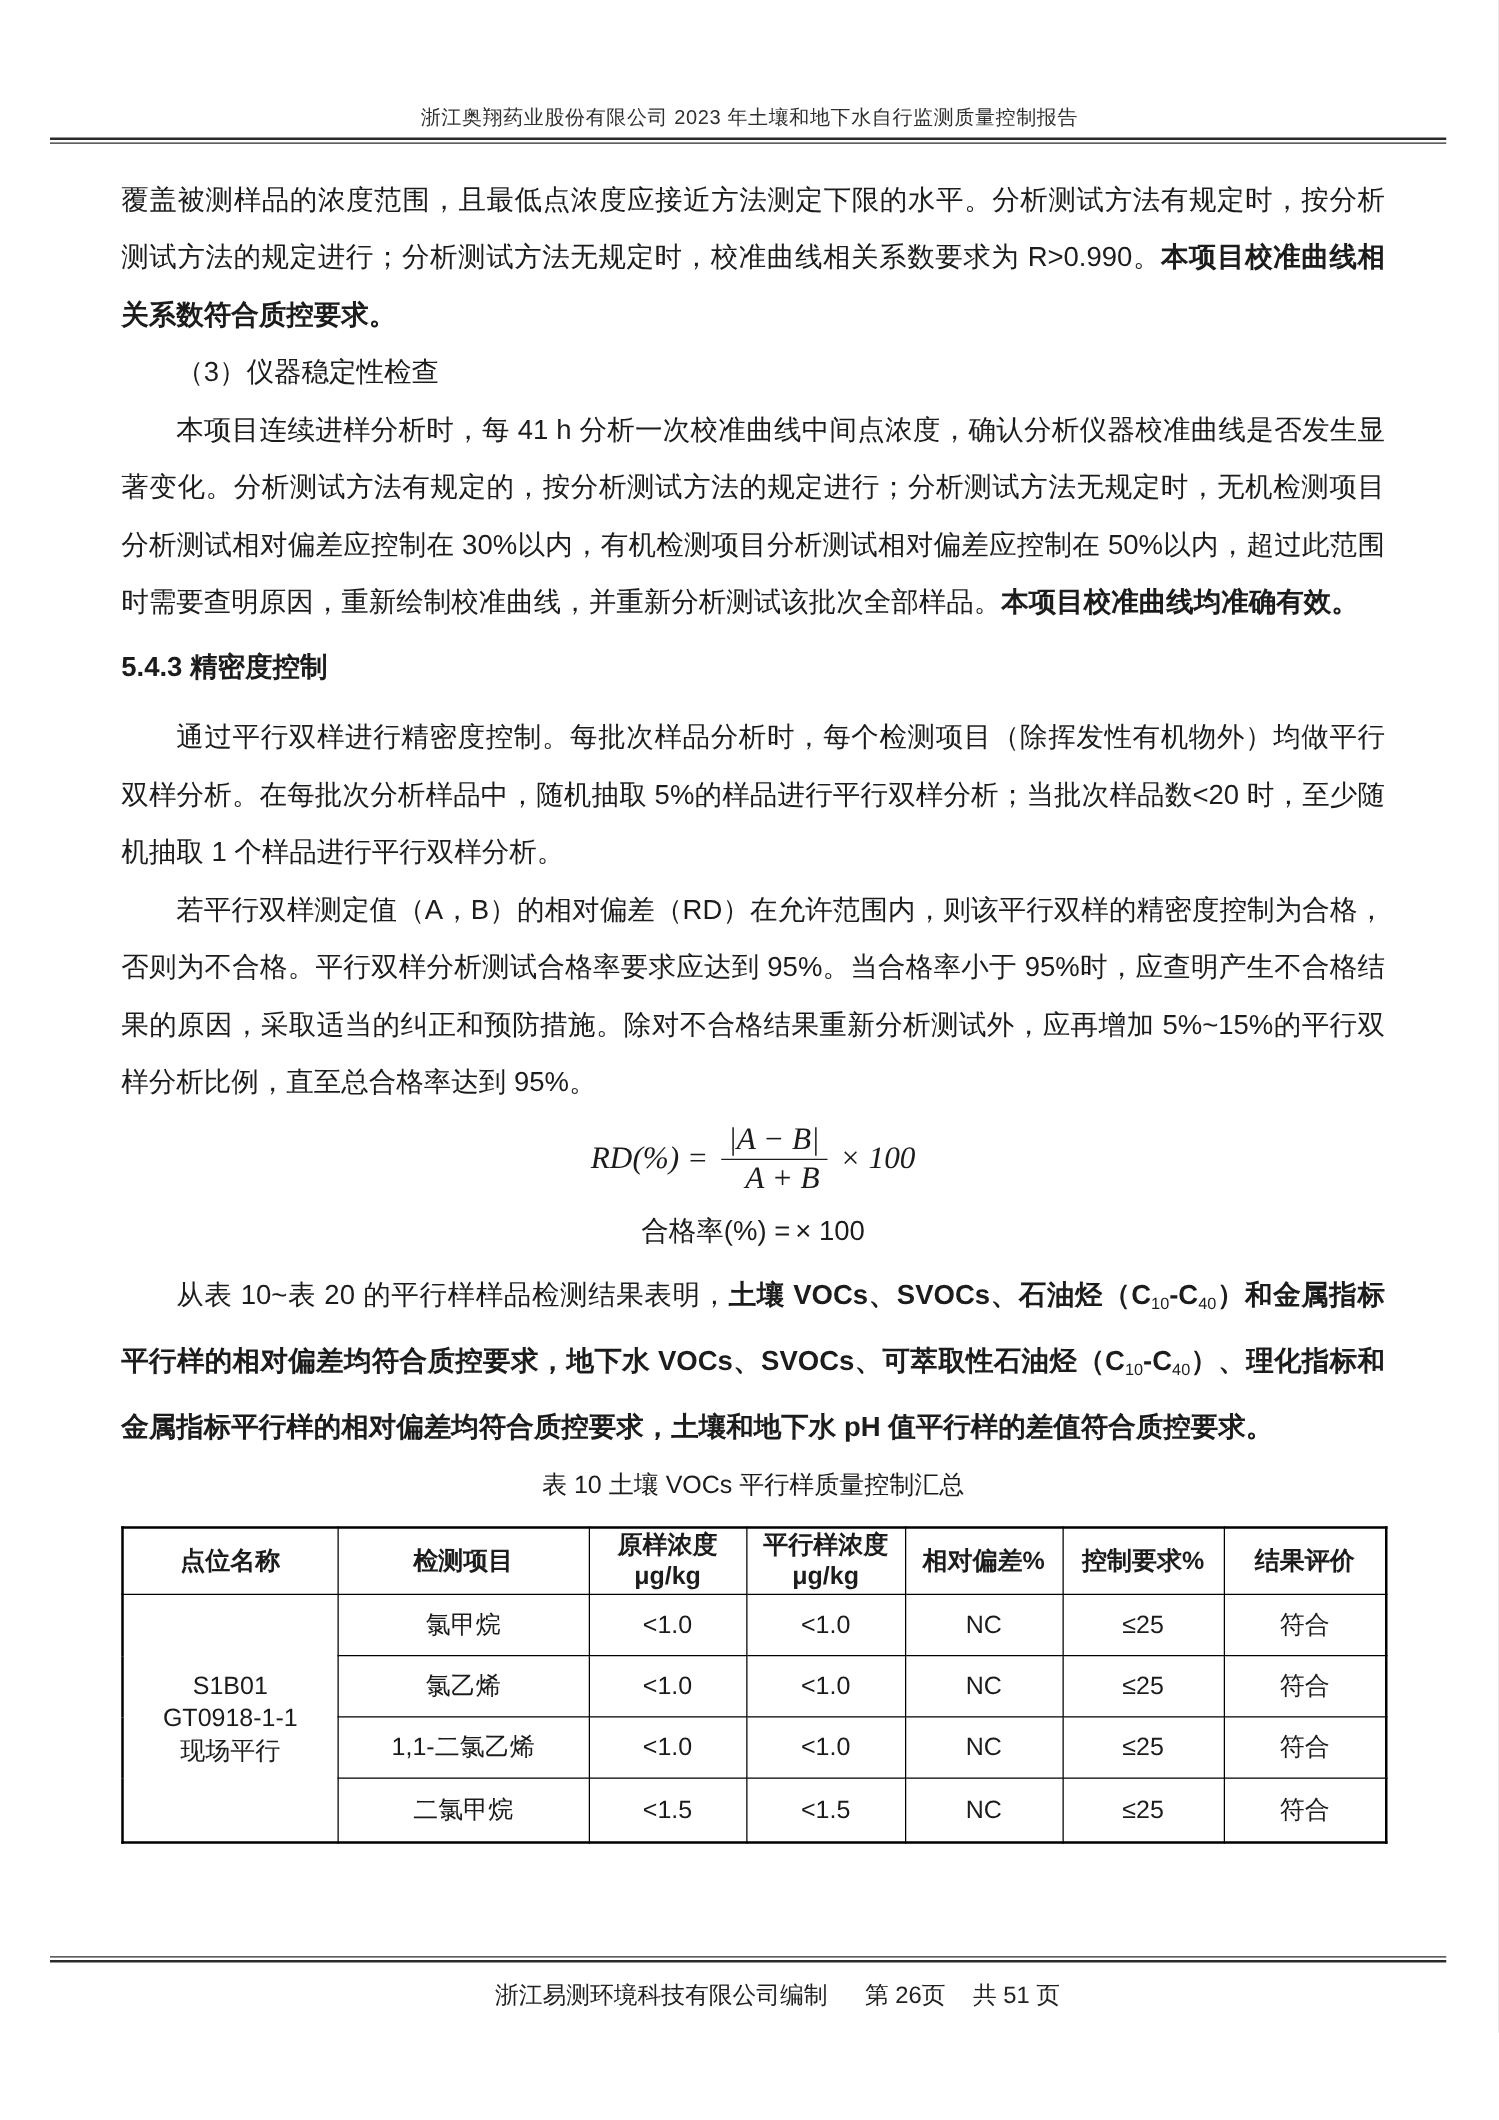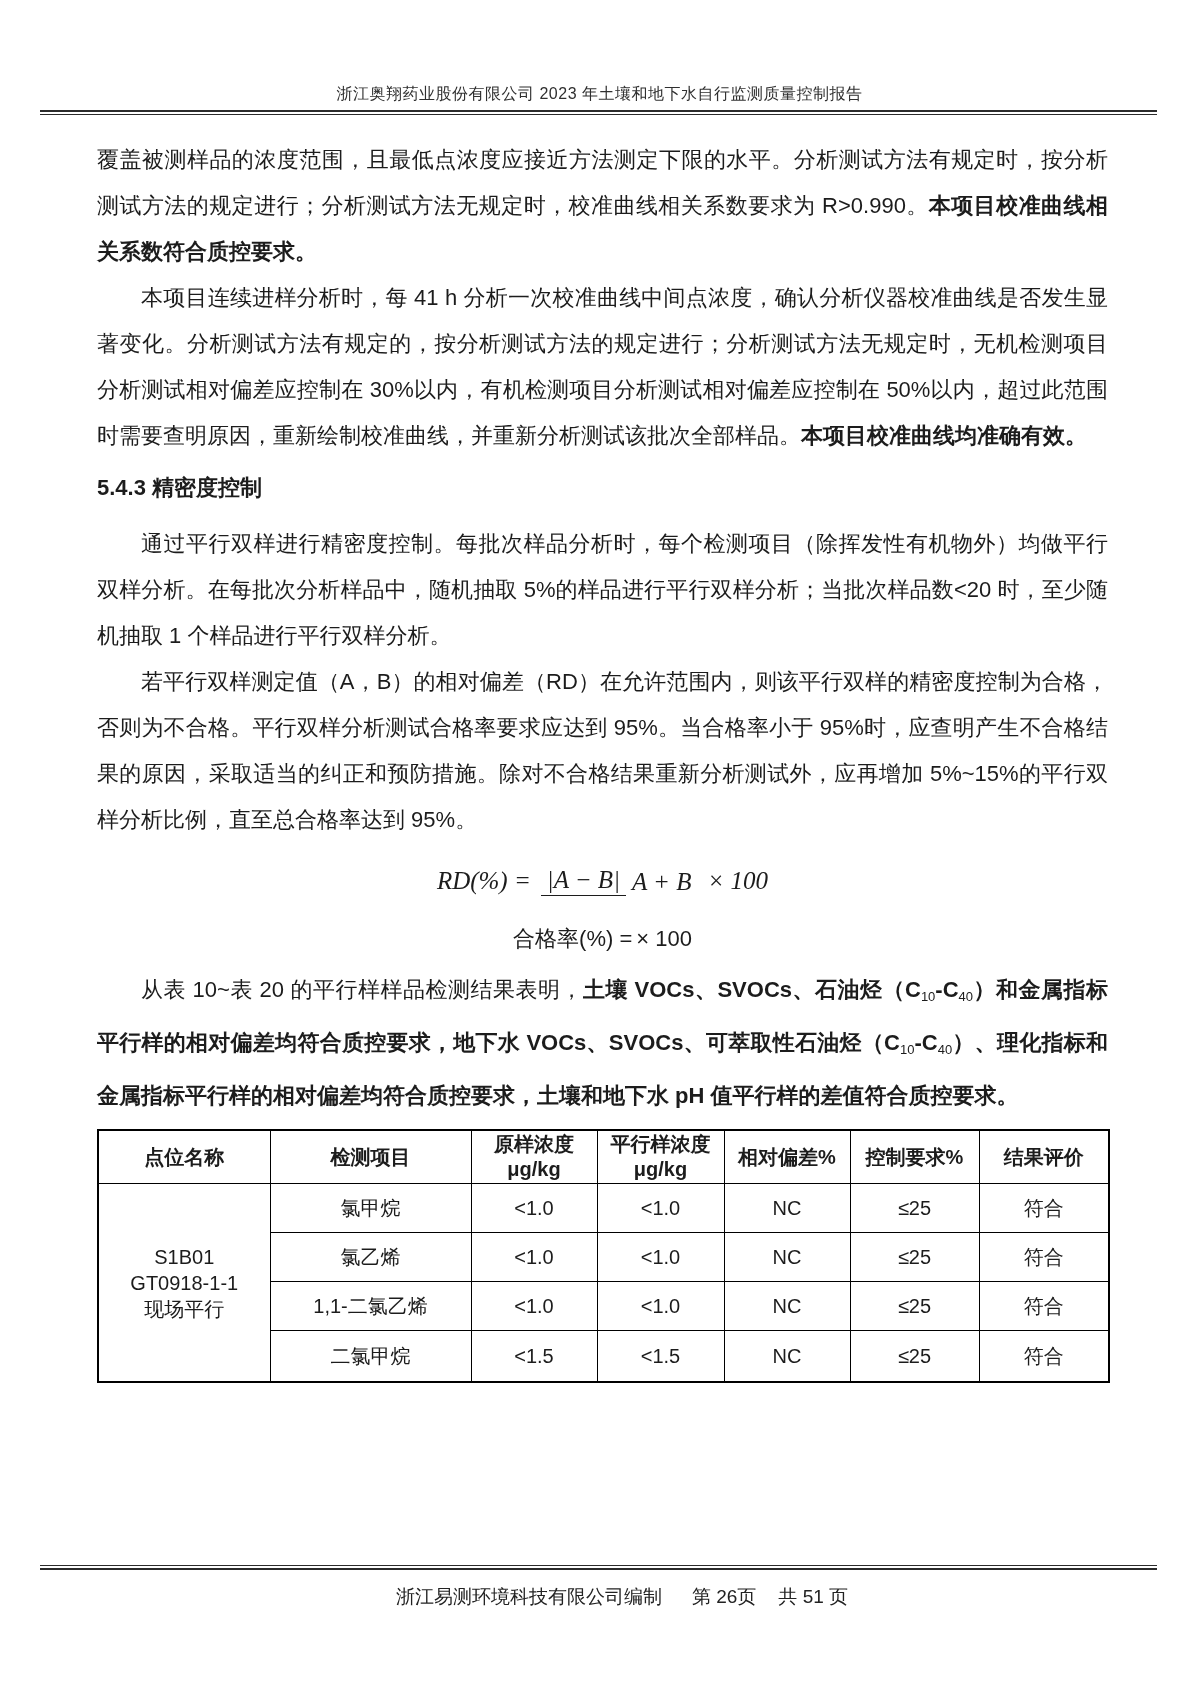--- a/index.html
+++ b/index.html
@@ -33,21 +33,21 @@
   .b{font-weight:bold;}
   .h543{font-weight:bold;margin-top:6px !important;margin-bottom:10px !important;font-size:22px;}
   .sub{font-size:13px;vertical-align:-4px;font-weight:inherit;}
   .formula{
     display:flex;align-items:center;justify-content:center;
     line-height:normal;text-align:right;
   }
   .formula-rd{margin-top:10px;height:56px;
     font-family:"Liberation Serif","DejaVu Serif",serif;font-style:italic;font-size:25px;}
   .formula-pass{margin-top:2px;height:56px;font-size:22px;}
-  .frac{display:inline-flex;flex-direction:row;margin:4px 8px;vertical-align:middle;}
+  .frac{display:inline-flex;flex-direction:column;margin:4px 8px;vertical-align:middle;}
   .frac .num{border-bottom:1.6px solid #1c1c1c;padding:0 6px 2px 6px;line-height:26px;}
   .frac .den{padding:2px 6px 0 6px;line-height:26px;}
   .formula .lhs{margin-right:2px;}
   .formula .mult{margin-left:2px;}
   .table-title{
     margin-top:13px;text-align:center;font-size:20px;line-height:46px;text-indent:0;
   }
   table.qc{
     border-collapse:collapse;table-layout:fixed;
     width:1011px;margin-top:10px;
@@ -80,20 +80,21 @@
 
 <div class="page">
 
   <div class="doc-header">浙江奥翔药业股份有限公司 2023 年土壤和地下水自行监测质量控制报告</div>
   <div class="header-rule"></div>
 
   <div class="content">
 
     <p><span>覆盖被测样品的浓度范围，且最低点浓度应接近方法测定下限的水平。分析测试方法有规定时，按分析测试方法的规定进行；分析测试方法无规定时，校准曲线相关系数要求为 R&gt;0.990。</span><span class="b">本项目校准曲线相关系数符合质控要求。</span></p>
 
+    <p class="indent">（3）仪器稳定性检查</p>
 
     <p class="indent"><span>本项目连续进样分析时，每 41 h 分析一次校准曲线中间点浓度，确认分析仪器校准曲线是否发生显著变化。分析测试方法有规定的，按分析测试方法的规定进行；分析测试方法无规定时，无机检测项目分析测试相对偏差应控制在 30%以内，有机检测项目分析测试相对偏差应控制在 50%以内，超过此范围时需要查明原因，重新绘制校准曲线，并重新分析测试该批次全部样品。</span><span class="b">本项目校准曲线均准确有效。</span></p>
 
     <p class="h543">5.4.3 精密度控制</p>
 
     <p class="indent">通过平行双样进行精密度控制。每批次样品分析时，每个检测项目（除挥发性有机物外）均做平行双样分析。在每批次分析样品中，随机抽取 5%的样品进行平行双样分析；当批次样品数&lt;20 时，至少随机抽取 1 个样品进行平行双样分析。</p>
 
     <p class="indent">若平行双样测定值（A，B）的相对偏差（RD）在允许范围内，则该平行双样的精密度控制为合格，否则为不合格。平行双样分析测试合格率要求应达到 95%。当合格率小于 95%时，应查明产生不合格结果的原因，采取适当的纠正和预防措施。除对不合格结果重新分析测试外，应再增加 5%~15%的平行双样分析比例，直至总合格率达到 95%。</p>
 
     <div class="formula formula-rd">
@@ -105,20 +106,21 @@
       <span class="mult">× 100</span>
     </div>
 
     <div class="formula formula-pass">
       <span class="lhs">合格率(%) =</span>
       <span class="mult">× 100</span>
     </div>
 
     <p class="indent"><span>从表 10~表 20 的平行样样品检测结果表明，</span><span class="b">土壤 VOCs、SVOCs、石油烃（C</span><span class="b sub">10</span><span class="b">-C</span><span class="b sub">40</span><span class="b">）和金属指标平行样的相对偏差均符合质控要求，地下水 VOCs、SVOCs、可萃取性石油烃（C</span><span class="b sub">10</span><span class="b">-C</span><span class="b sub">40</span><span class="b">）、理化指标和金属指标平行样的相对偏差均符合质控要求，土壤和地下水 pH 值平行样的差值符合质控要求。</span></p>
 
+    <p class="table-title">表 10 土壤 VOCs 平行样质量控制汇总</p>
 
     <table class="qc">
       <colgroup>
         <col style="width:172px">
           <col style="width:201px">
           <col style="width:126px">
           <col style="width:127px">
           <col style="width:126px">
           <col style="width:129px">
           <col style="width:130px">

